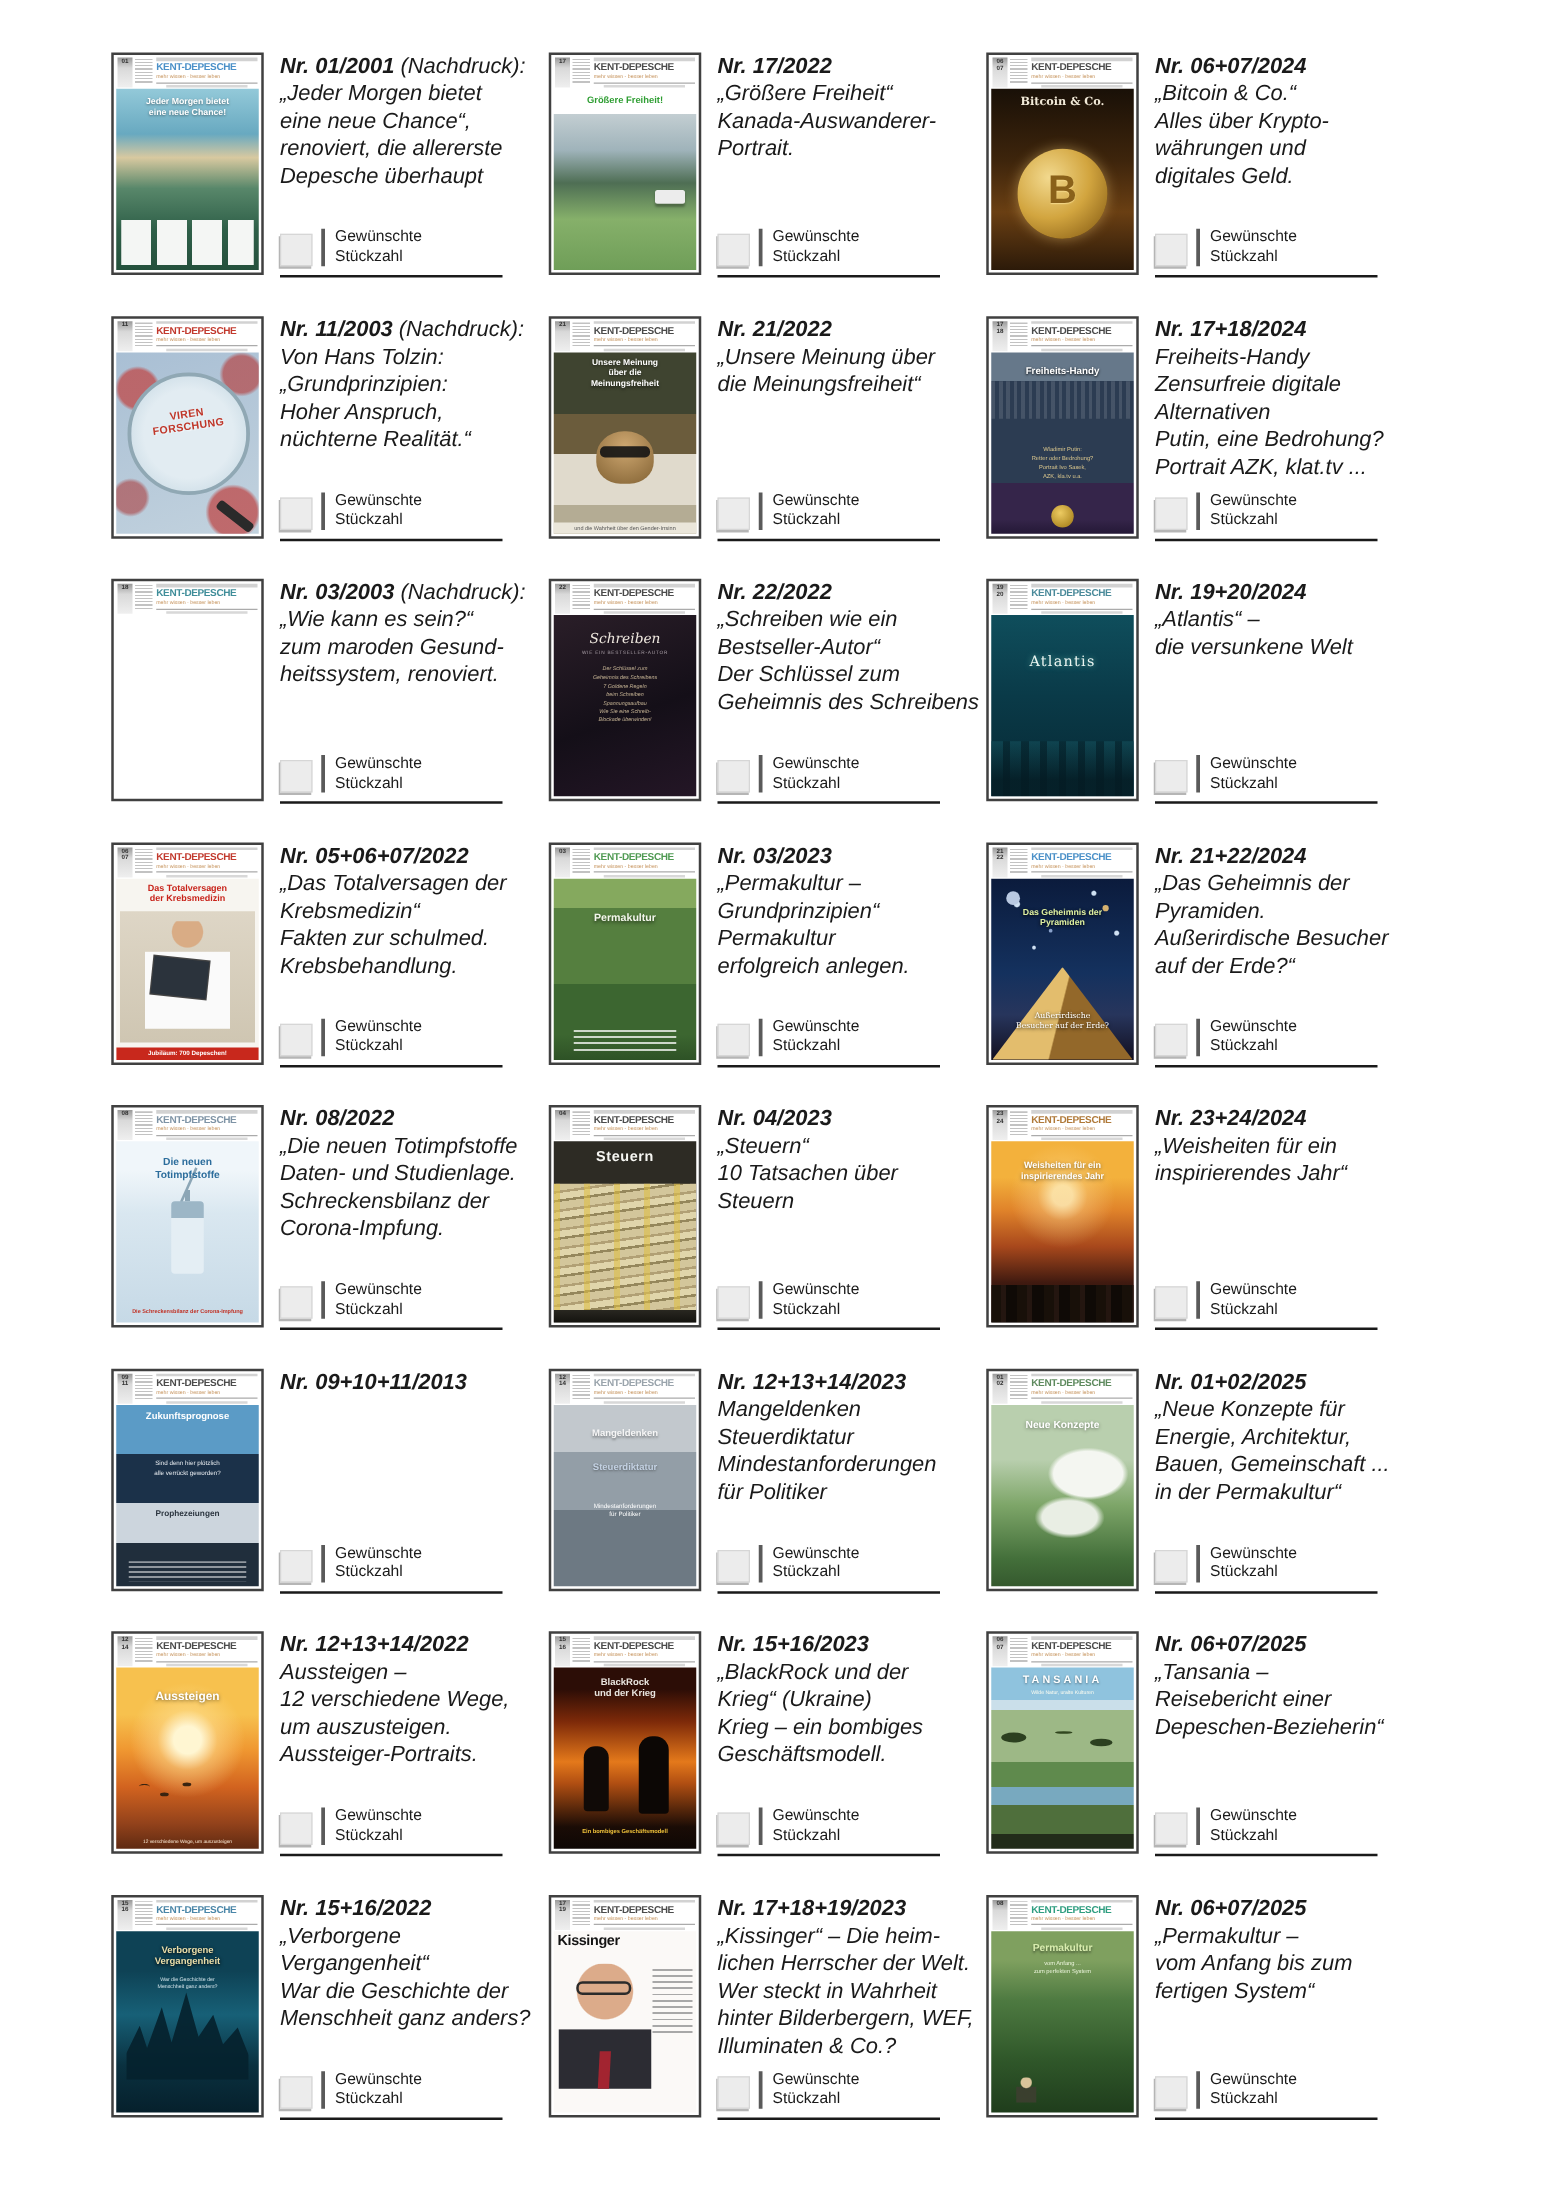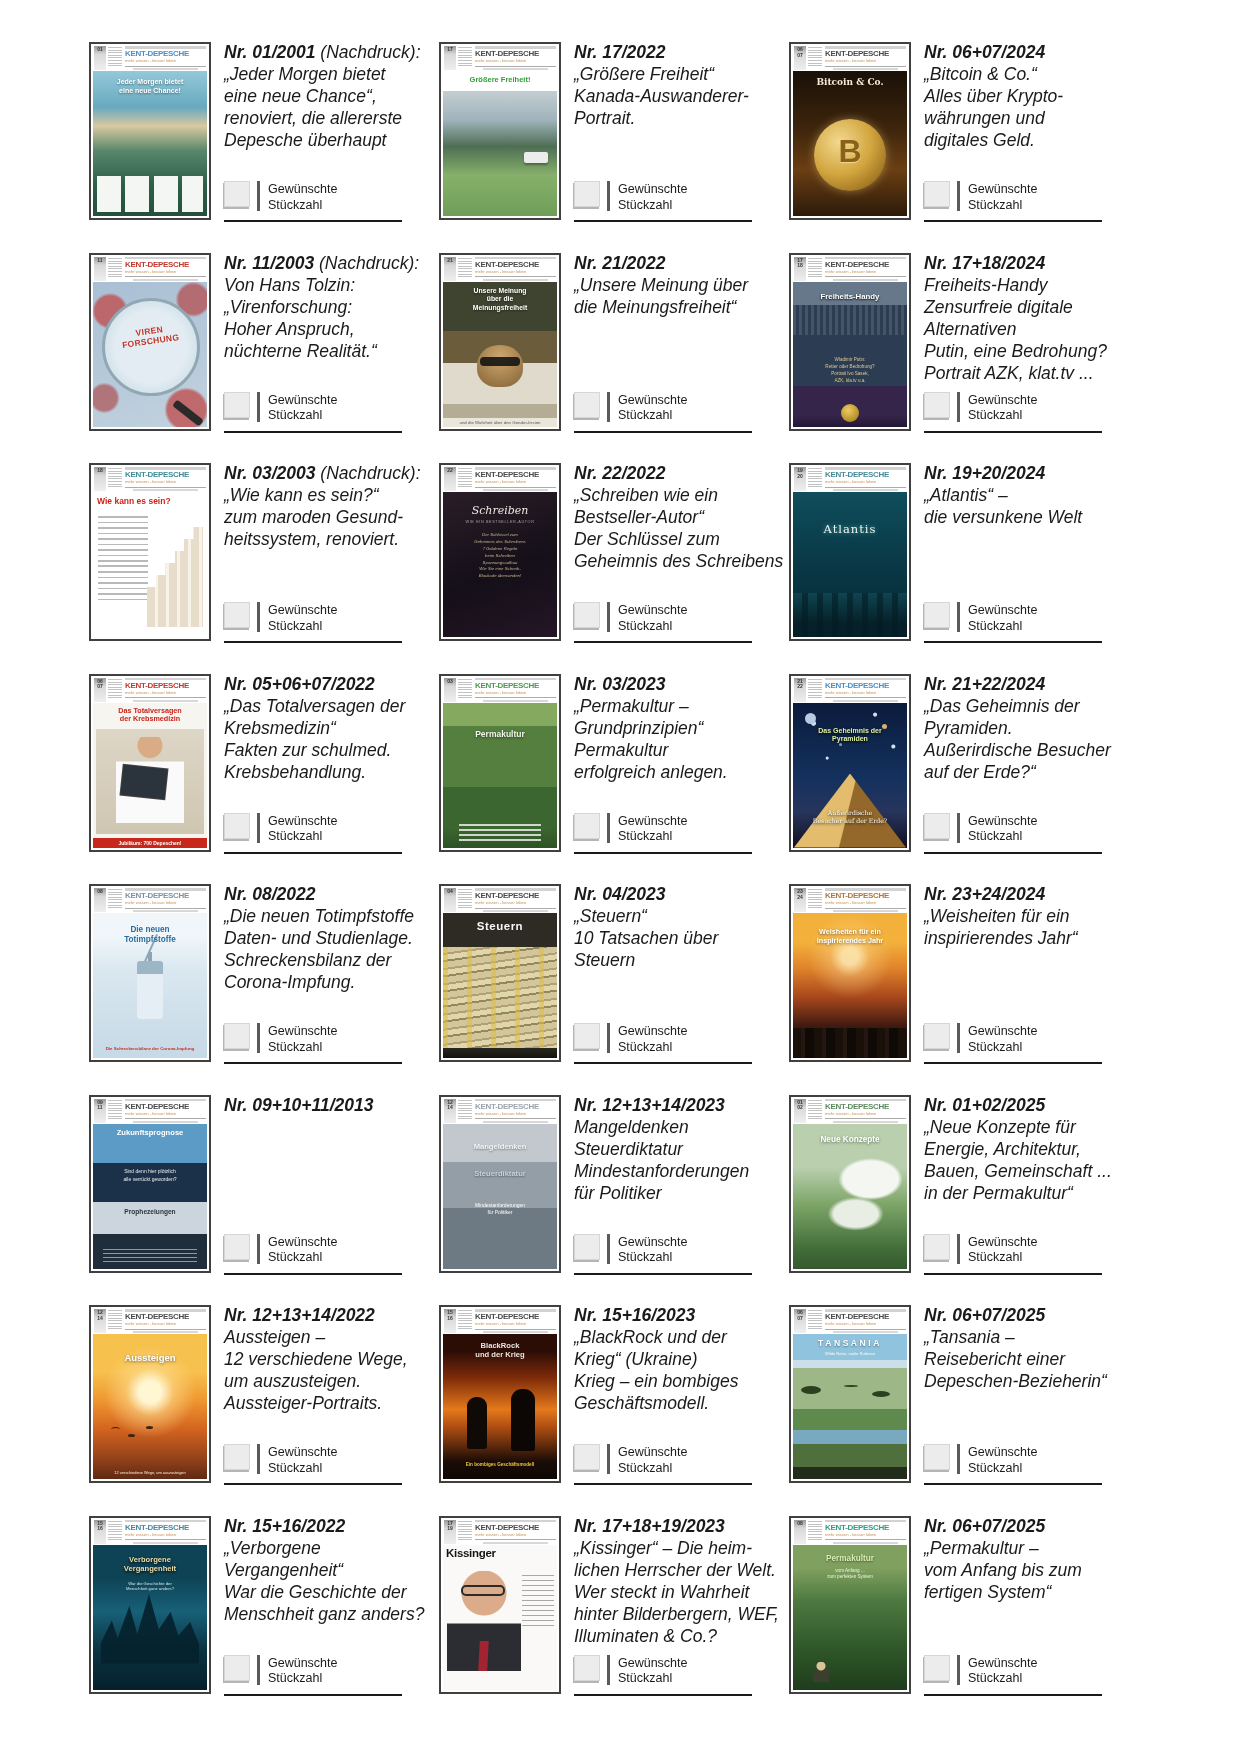--- a/index.html
+++ b/index.html
@@ -30,21 +30,21 @@
 
   .cart{flex:1;position:relative;overflow:hidden;margin-top:1px;}
   .t1,.t2,.t3{position:absolute;left:0;right:0;white-space:pre-line;text-align:center;z-index:3;}
   .xtra{position:absolute;z-index:1;}
 
   
   .info{margin-left:13px;width:212px;position:relative;height:180px;font-style:italic;}
   .nrline{font-size:17.5px;line-height:22px;font-weight:bold;padding-top:1px;}
   .nrsuf{font-weight:normal;}
   .desc{font-size:17.5px;line-height:22px;white-space:pre-line;}
-  .orderrow{position:absolute;top:141px;left:0;width:178px;display:flex;align-items:flex-start;
+  .orderrow{position:absolute;top:141px;left:0;width:178px;display:flex;align-items:flex-end;
             border-bottom:2px solid #1a1a1a;padding-bottom:7px;font-style:normal;}
   .cb{width:26px;height:26px;background:#ececec;border:1px solid #d6d6d6;
       box-sizing:border-box;box-shadow:-1px 2px 0 #b5b5b5;}
   .cbar{width:3px;height:30px;background:#5a5a5a;margin:0 8px 0 7px;flex:0 0 auto;}
   .olabel{font-size:12.5px;line-height:1.25;color:#1a1a1a;white-space:pre-line;padding-top:1px;}
 
   
   .cv1 .mh{color:#4a90c8}
   .cv1 .cart{background:linear-gradient(180deg,#93c9d9 0%,#68a9c0 25%,#d8c9a0 38%,#58876a 55%,#2e5f48 78%,#24503c 100%)}
   .cv1 .t1{top:7px;color:#fff;font-weight:bold;font-size:7px;line-height:1.25;text-shadow:0 1px 2px rgba(0,0,0,.45)}
@@ -349,21 +349,21 @@
         <div class="t1">VIREN
 FORSCHUNG</div>
         <div class="t2"></div>
         <div class="t3"></div>
         <div class="xtra"></div>
       </div>
     </div>
     <div class="info">
       <div class="nrline"><span>Nr. 11/2003</span><span class="nrsuf"> (Nachdruck):</span></div>
       <div class="desc">Von Hans Tolzin:
-„Virenforschung:
+„Grundprinzipien:
 Hoher Anspruch,
 nüchterne Realität.“</div>
       <div class="orderrow">
         <span class="cb"></span>
         <span class="cbar"></span>
         <span class="olabel">Gewünschte
 Stückzahl</span>
       </div>
     </div>
   </div>
@@ -448,26 +448,20 @@
       <div class="chead">
         <div class="cnum">18</div>
         <div class="cmeta"></div>
         <div class="cmast">
           <div class="mtop"></div>
           <div class="mh">KENT-DEPESCHE</div>
           <div class="tg">mehr wissen - besser leben</div>
           <div class="mrule"></div>
             <div class="msub"></div>
         </div>
-      </div>
-      <div class="cart">
-        <div class="t1">Wie kann es sein?</div>
-        <div class="t2"></div>
-        <div class="t3"></div>
-        <div class="xtra"></div>
       </div>
     </div>
     <div class="info">
       <div class="nrline"><span>Nr. 03/2003</span><span class="nrsuf"> (Nachdruck):</span></div>
       <div class="desc">„Wie kann es sein?“
 zum maroden Gesund-
 heitssystem, renoviert.</div>
       <div class="orderrow">
         <span class="cb"></span>
         <span class="cbar"></span>

